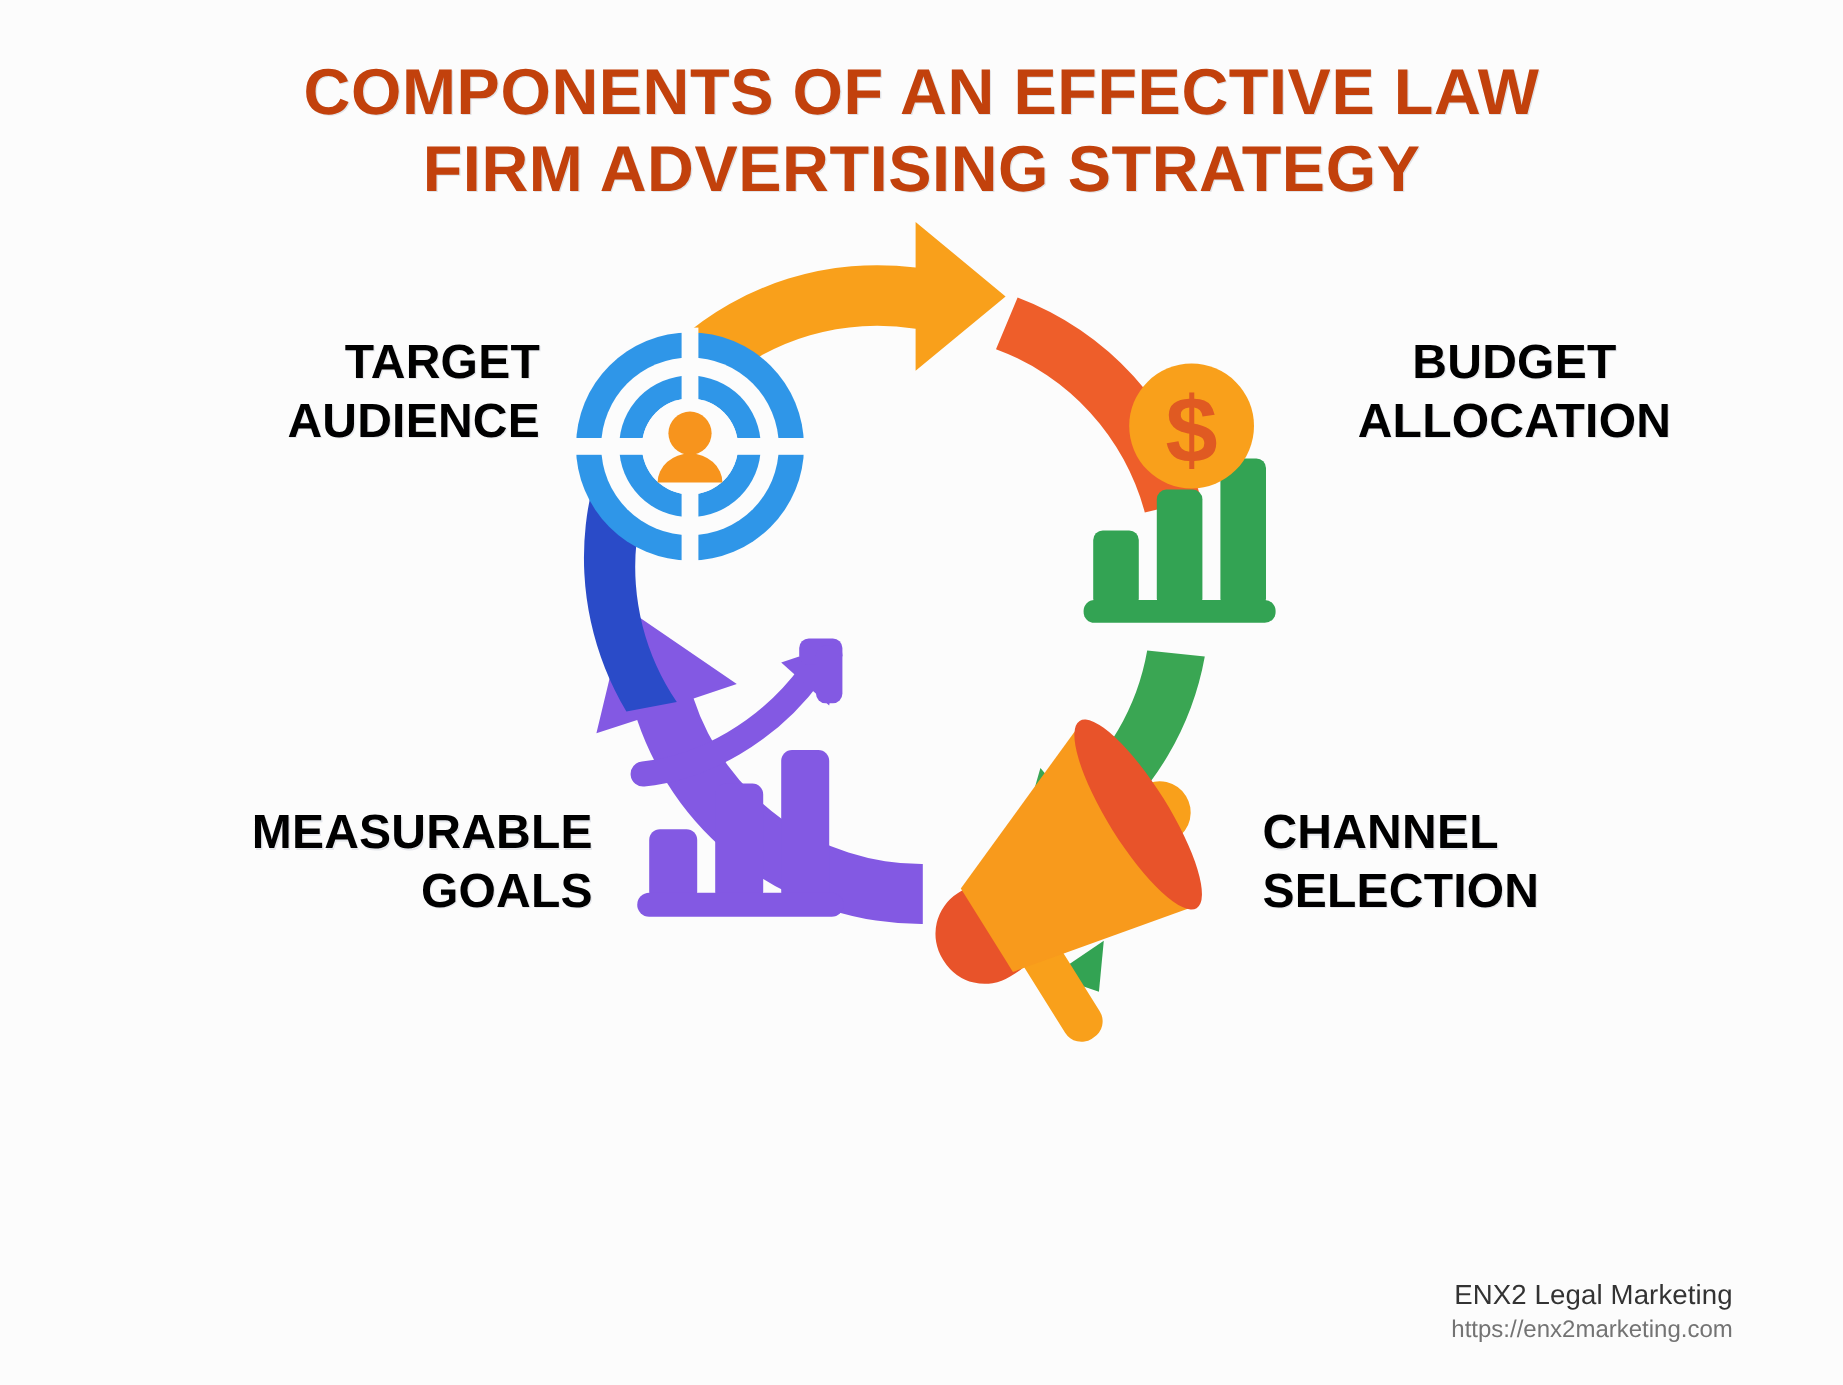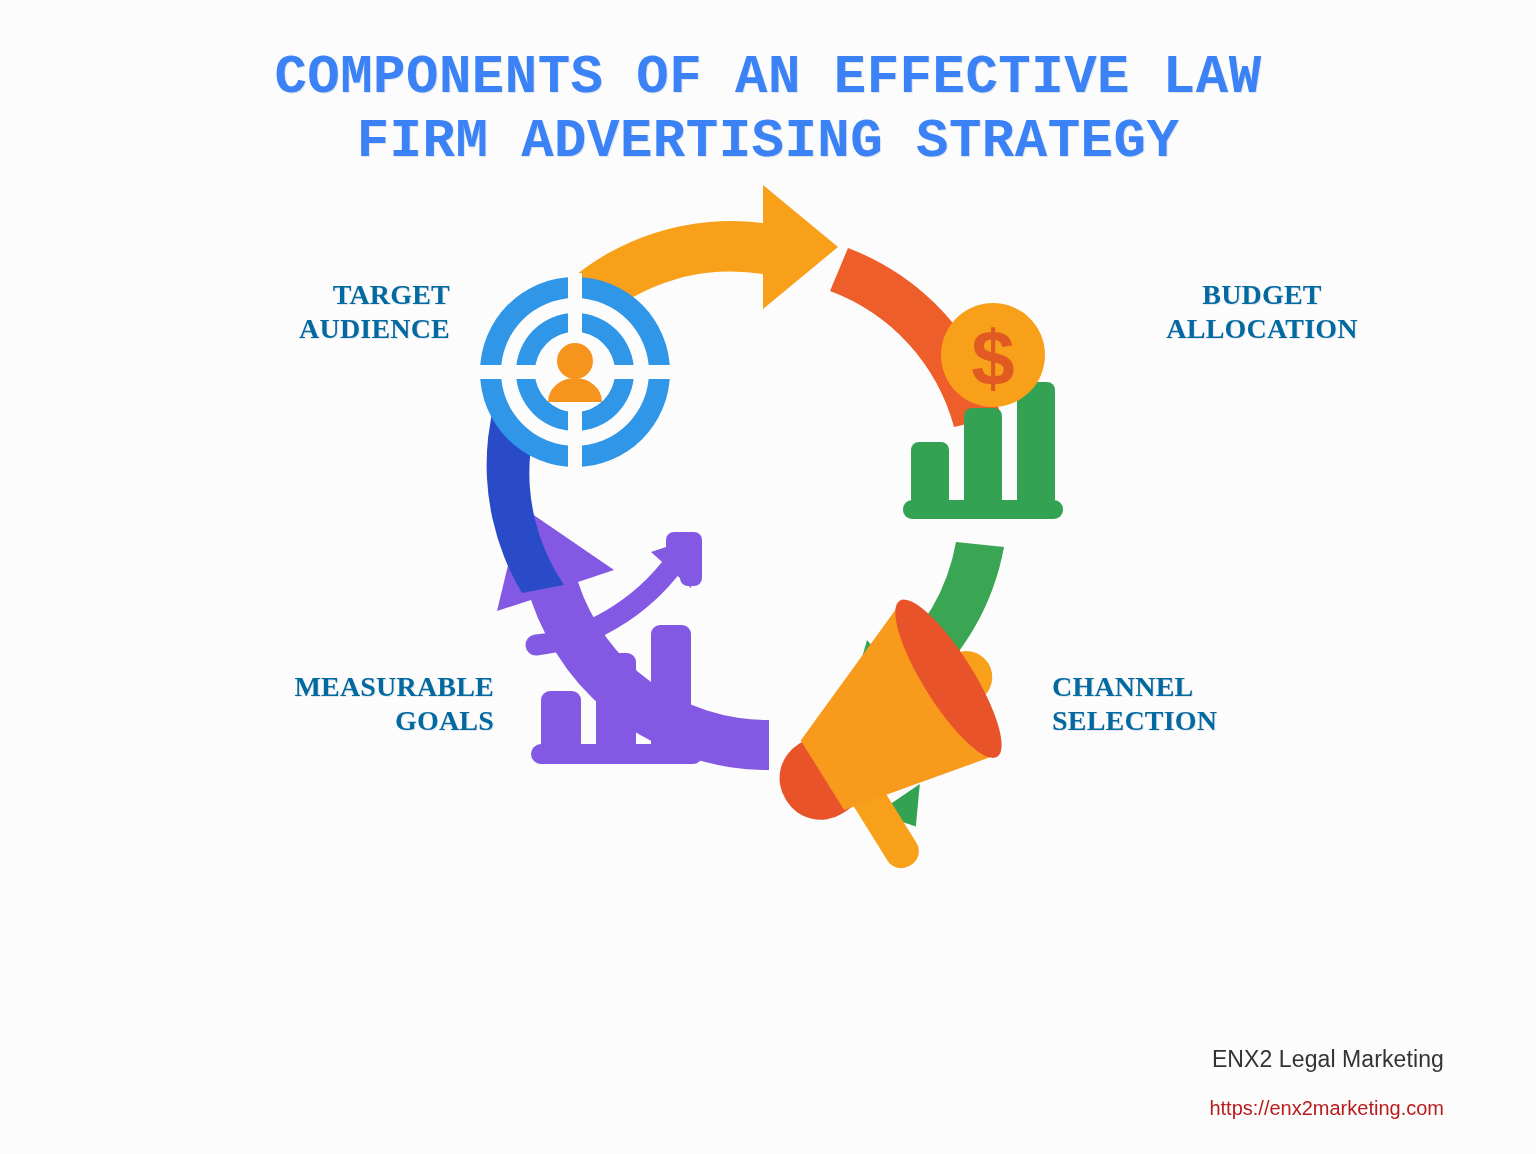--- a/index.html
+++ b/index.html
@@ -16,22 +16,22 @@
     background: #fcfcfc;
   }
 
   
   #title {
     position: absolute;
     left: 0;
     top: 46px;
     width: 1536px;
     text-align: center;
-    color: #3b82f6;
-    font-family: Liberation Mono, monospace;
+    color: #c2410c;
+    font-family: Liberation Sans, sans-serif;
     font-weight: 700;
     font-size: 54px;
     line-height: 1.18;
     letter-spacing: 0.5px;
     text-transform: uppercase;
     text-shadow: 1px 1px 0 rgba(200,205,215,0.55);
     white-space: pre-line;
   }
 
   
@@ -46,24 +46,24 @@
     position: absolute;
     left: 418px;
     top: 0px;
     width: 700px;
     height: 700px;
   }
 
   
   .node-label {
     position: absolute;
-    color: #0369a1;
-    font-family: Liberation Serif, serif;
+    color: #000000;
+    font-family: Liberation Sans, sans-serif;
     font-weight: 700;
-    font-size: 28px;
+    font-size: 40px;
     line-height: 1.22;
     letter-spacing: 0.2px;
     text-transform: uppercase;
     text-shadow: 1px 1px 0 rgba(205,210,220,0.5);
     white-space: pre-line;
   }
   #label-target {
     right: 1086px;
     top: 108px;
     text-align: right;
@@ -96,25 +96,24 @@
     text-align: right;
   }
   #footer-brand {
     color: #333333;
     font-size: 23px;
     font-weight: 400;
     letter-spacing: 0.1px;
     line-height: 1.35;
   }
   #footer-url {
-    color: #b91c1c;
+    color: #737373;
     font-size: 20px;
     font-weight: 400;
     line-height: 1.35;
-    margin-top: 20px;
   }
 </style>
 </head>
 <body>
 
 <div id="title">COMPONENTS OF AN EFFECTIVE LAW
 FIRM ADVERTISING STRATEGY</div>
 
 <div id="diagram">
 

